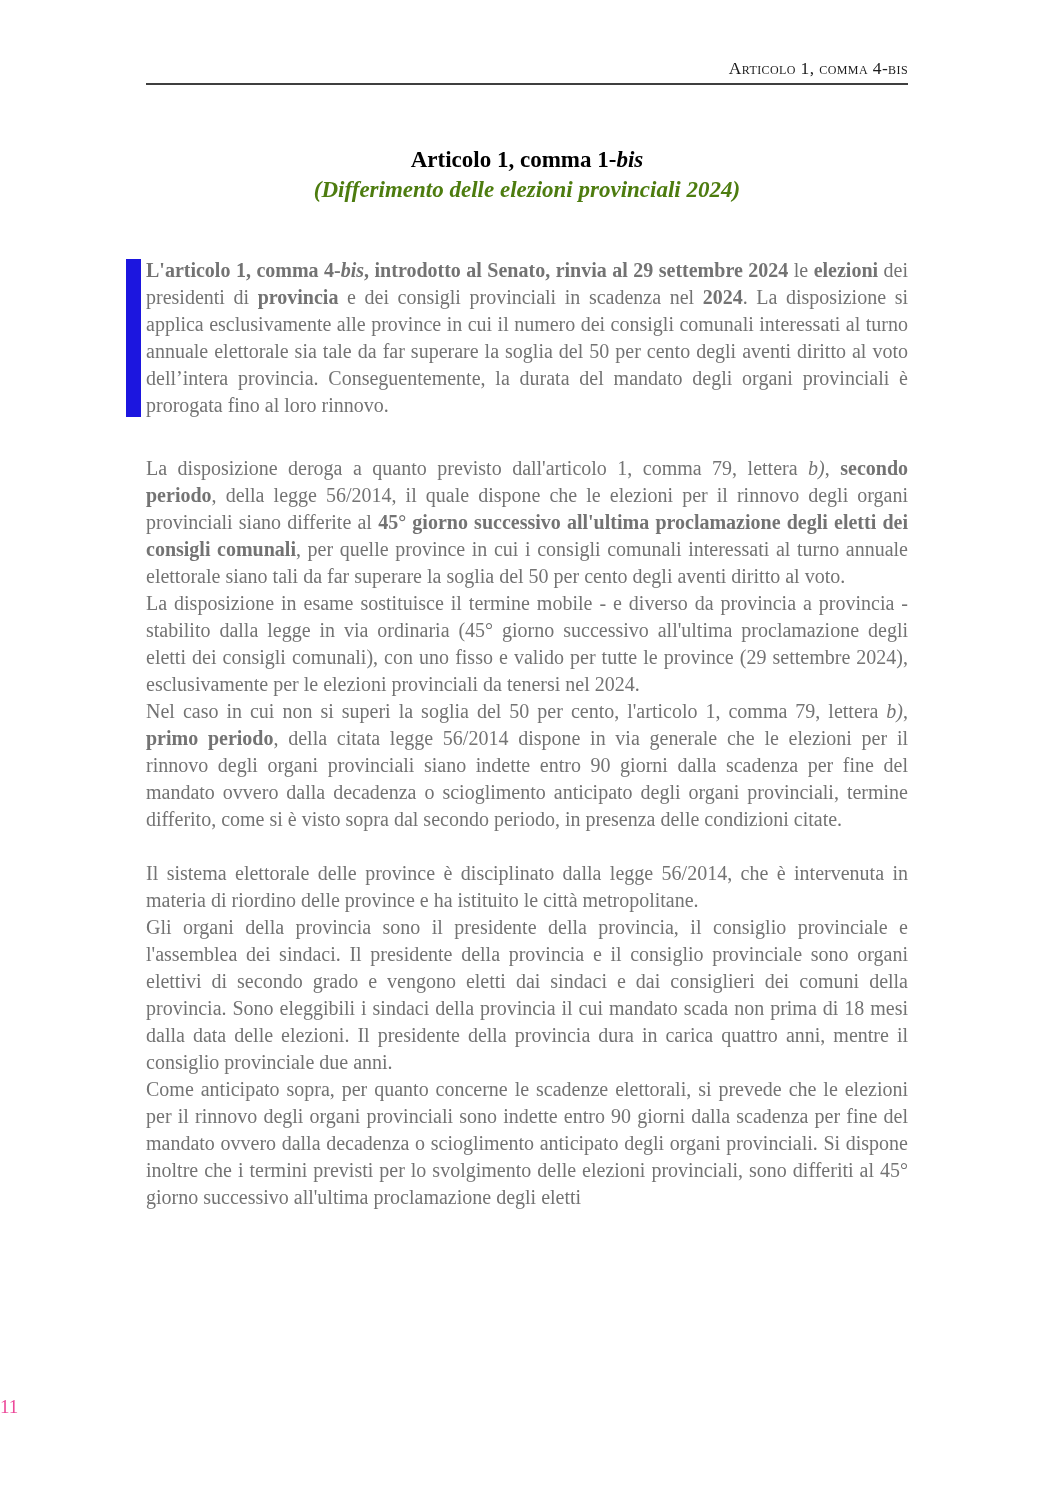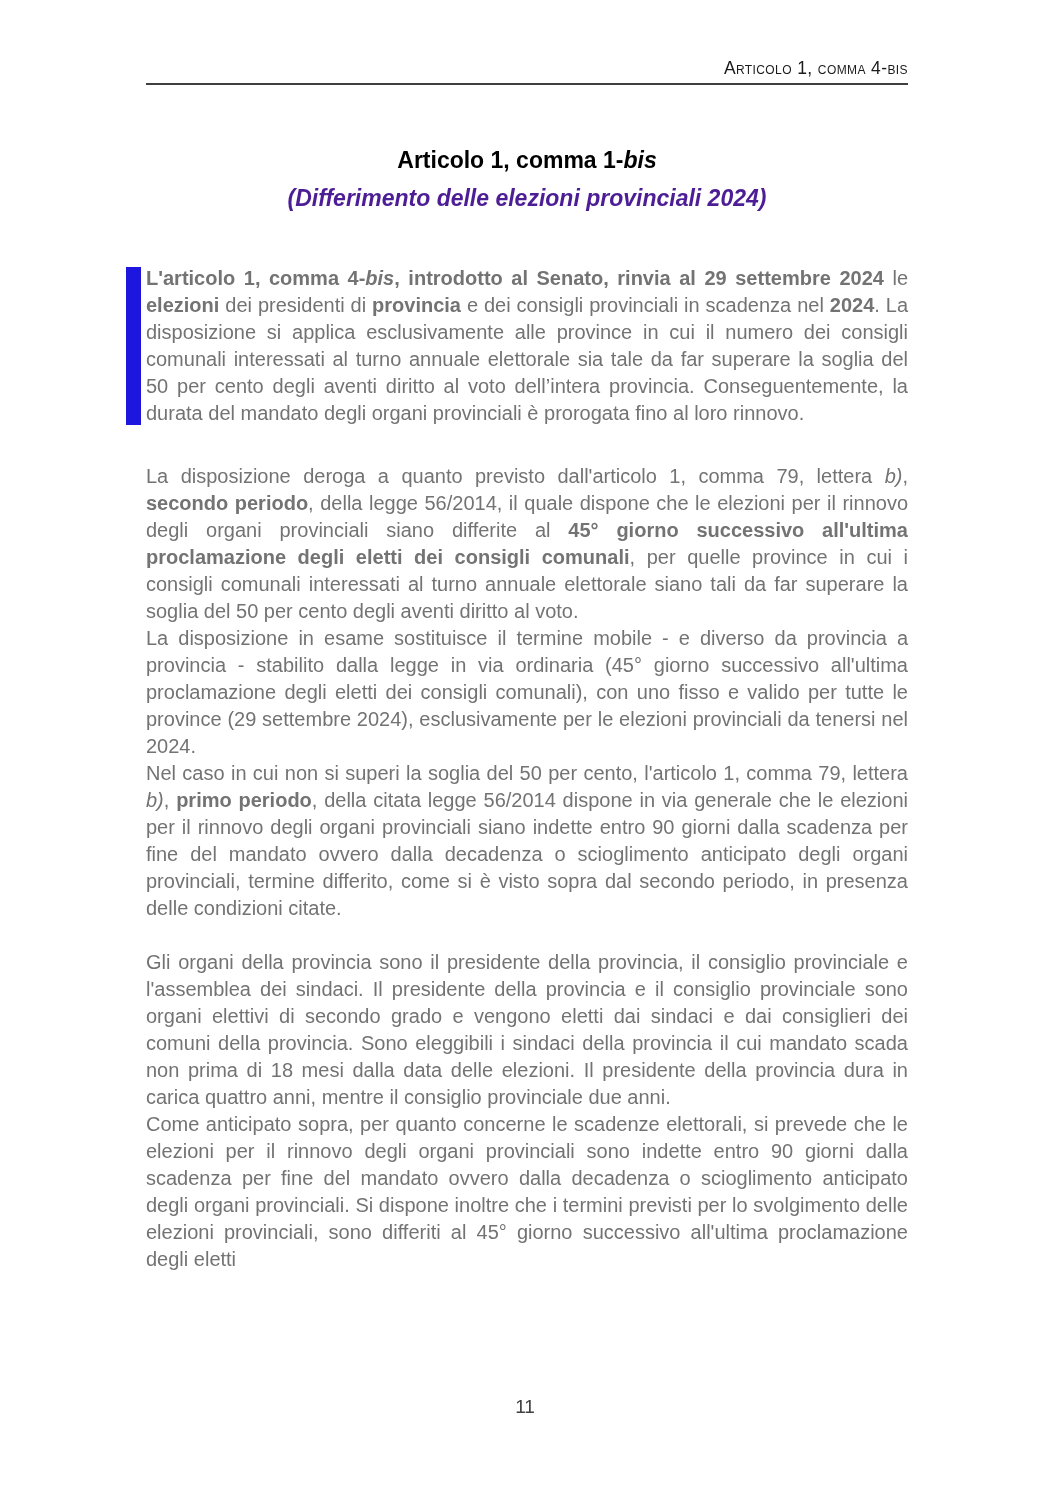--- a/index.html
+++ b/index.html
@@ -2,21 +2,21 @@
 <html><head>
 <meta charset="utf-8">
 <style>
   html, body { margin: 0; padding: 0; background: #ffffff; }
   .page {
     position: relative;
     width: 1060px;
     height: 1497px;
     background: #ffffff;
     color: #111111;
-    font-family: Liberation Sans, sans-serif;
+    font-family: Liberation Serif, serif;
     overflow: hidden;
   }
   .content {
     margin-left: 146px;
     margin-right: 152px;
     padding-top: 57px;
   }
   .running-header {
     text-align: right;
     font-size: 17.5px;
@@ -29,27 +29,27 @@
   }
   .title {
     margin: 60px 0 0 0;
     text-align: center;
     font-size: 23px;
     line-height: 30px;
     font-weight: bold;
     color: #000000;
   }
   .subtitle {
-    margin: 8px;
+    margin: 0;
     text-align: center;
     font-size: 23px;
     line-height: 30px;
     font-weight: bold;
     font-style: italic;
-    color: #4c1d95;
+    color: #4d7c0f;
   }
   .summary-box {
     position: relative;
     margin-top: 52px;
   }
   .summary-bar {
     position: absolute;
     left: -20px;
     top: 2px;
     bottom: 2px;
@@ -64,23 +64,22 @@
   }
   .block-a { margin-top: 36px; }
   .block-b { margin-top: 27px; }
   .b { font-weight: bold; }
   .i { font-style: italic; }
   .page-number {
     position: absolute;
     left: 0;
     right: 10px;
     top: 1396px;
-    text-align: center;
     font-size: 19px;
-    color: #404040;
+    color: #ec4899;
   }
 </style>
 </head>
 <body>
 
 <div class="page">
   <div class="content">
 
     <div class="running-header">
       <span>Articolo 1, comma 4-bis</span>
@@ -95,20 +94,21 @@
       <p class="para" id="summary-para"><span class="b">L'articolo 1, comma 4-</span><span class="b i">bis</span><span class="b">, introdotto al Senato, rinvia al 29 settembre 2024</span><span> le </span><span class="b">elezioni</span><span> dei presidenti di </span><span class="b">provincia</span><span> e dei consigli provinciali in scadenza nel </span><span class="b">2024</span><span>. La disposizione si applica esclusivamente alle province in cui il numero dei consigli comunali interessati al turno annuale elettorale sia tale da far superare la soglia del 50 per cento degli aventi diritto al voto dell’intera provincia. Conseguentemente, la durata del mandato degli organi provinciali è prorogata fino al loro rinnovo.</span></p>
     </div>
 
     <div id="body-blocks">
         <div class="block-a">
           <p class="para"><span>La disposizione deroga a quanto previsto dall'articolo 1, comma 79, lettera </span><span class="i">b)</span><span>, </span><span class="b">secondo periodo</span><span>, della legge 56/2014, il quale dispone che le elezioni per il rinnovo degli organi provinciali siano differite al </span><span class="b">45° giorno successivo all'ultima proclamazione degli eletti dei consigli comunali</span><span>, per quelle province in cui i consigli comunali interessati al turno annuale elettorale siano tali da far superare la soglia del 50 per cento degli aventi diritto al voto.</span></p>
           <p class="para"><span>La disposizione in esame sostituisce il termine mobile - e diverso da provincia a provincia - stabilito dalla legge in via ordinaria (45° giorno successivo all'ultima proclamazione degli eletti dei consigli comunali), con uno fisso e valido per tutte le province (29 settembre 2024), esclusivamente per le elezioni provinciali da tenersi nel 2024.</span></p>
           <p class="para"><span>Nel caso in cui non si superi la soglia del 50 per cento, l'articolo 1, comma 79, lettera </span><span class="i">b)</span><span>, </span><span class="b">primo periodo</span><span>, della citata legge 56/2014 dispone in via generale che le elezioni per il rinnovo degli organi provinciali siano indette entro 90 giorni dalla scadenza per fine del mandato ovvero dalla decadenza o scioglimento anticipato degli organi provinciali, termine differito, come si è visto sopra dal secondo periodo, in presenza delle condizioni citate.</span></p>
         </div>
         <div class="block-b">
+          <p class="para"><span>Il sistema elettorale delle province è disciplinato dalla legge 56/2014, che è intervenuta in materia di riordino delle province e ha istituito le città metropolitane.</span></p>
           <p class="para"><span>Gli organi della provincia sono il presidente della provincia, il consiglio provinciale e l'assemblea dei sindaci. Il presidente della provincia e il consiglio provinciale sono organi elettivi di secondo grado e vengono eletti dai sindaci e dai consiglieri dei comuni della provincia. Sono eleggibili i sindaci della provincia il cui mandato scada non prima di 18 mesi dalla data delle elezioni. Il presidente della provincia dura in carica quattro anni, mentre il consiglio provinciale due anni.</span></p>
           <p class="para"><span>Come anticipato sopra, per quanto concerne le scadenze elettorali, si prevede che le elezioni per il rinnovo degli organi provinciali sono indette entro 90 giorni dalla scadenza per fine del mandato ovvero dalla decadenza o scioglimento anticipato degli organi provinciali. Si dispone inoltre che i termini previsti per lo svolgimento delle elezioni provinciali, sono differiti al 45° giorno successivo all'ultima proclamazione degli eletti</span></p>
         </div>
       </div>
 
   </div>
 
   <div class="page-number">11</div>
 </div>
 

